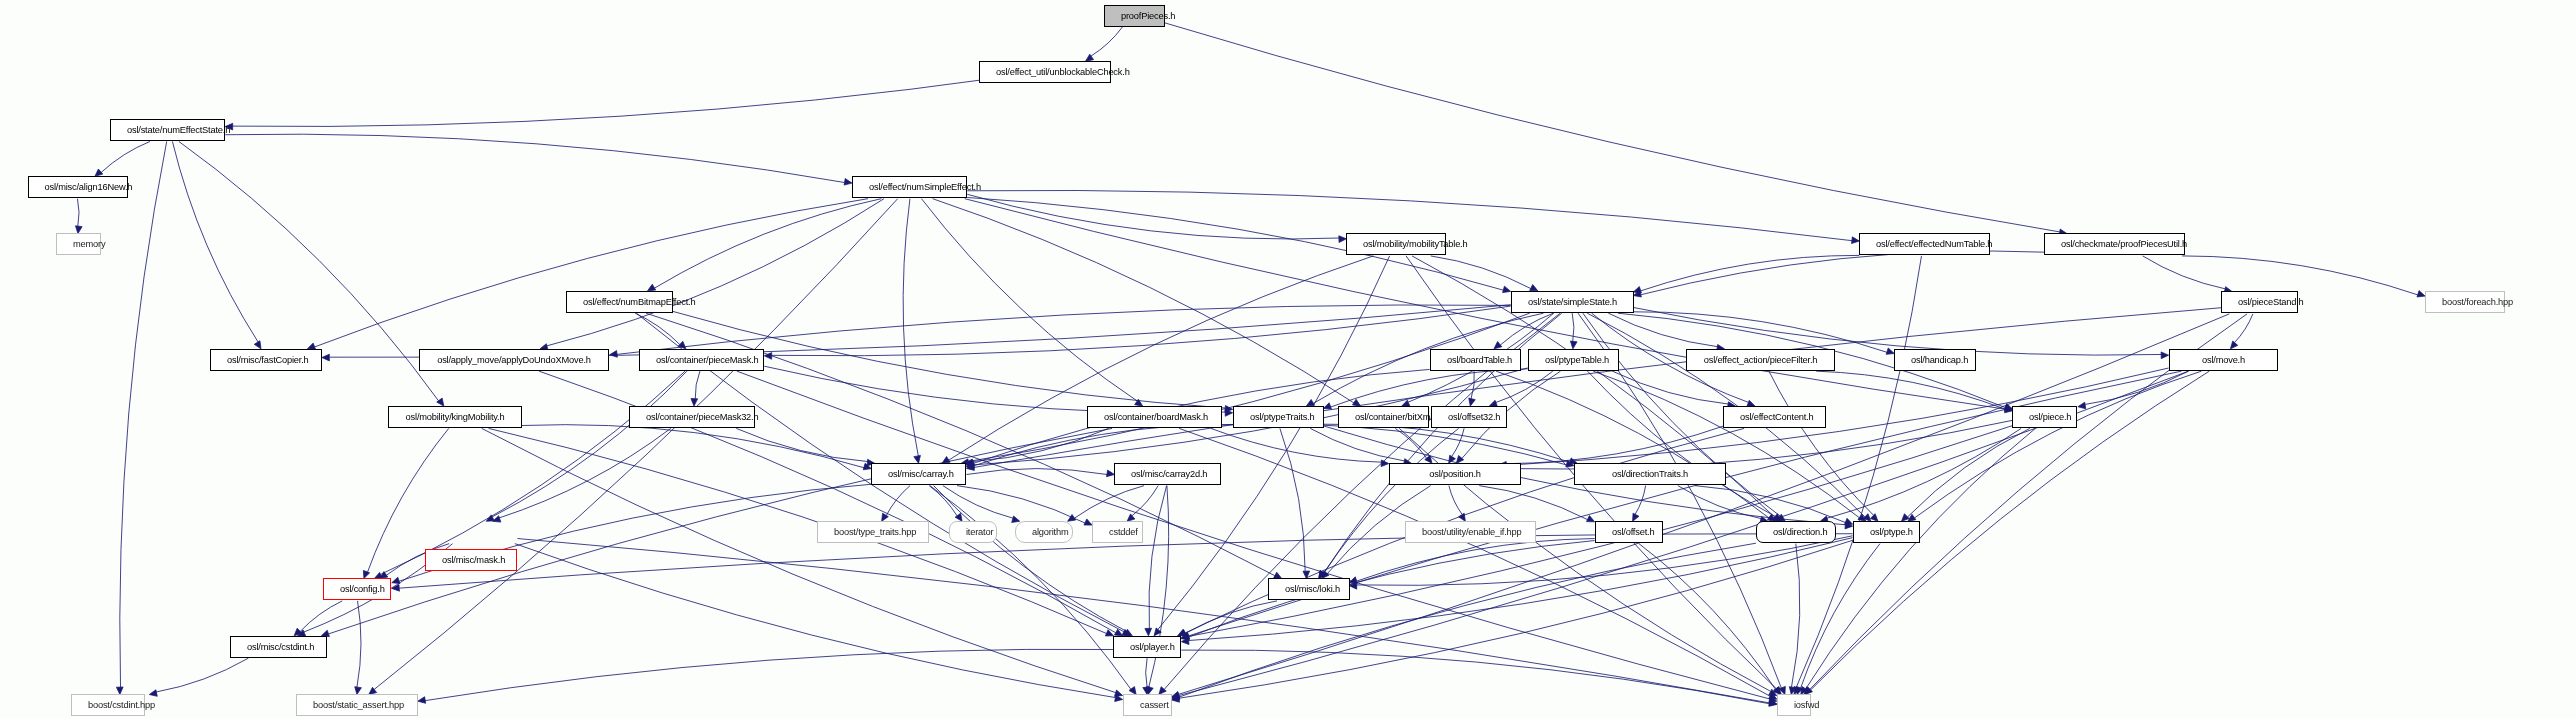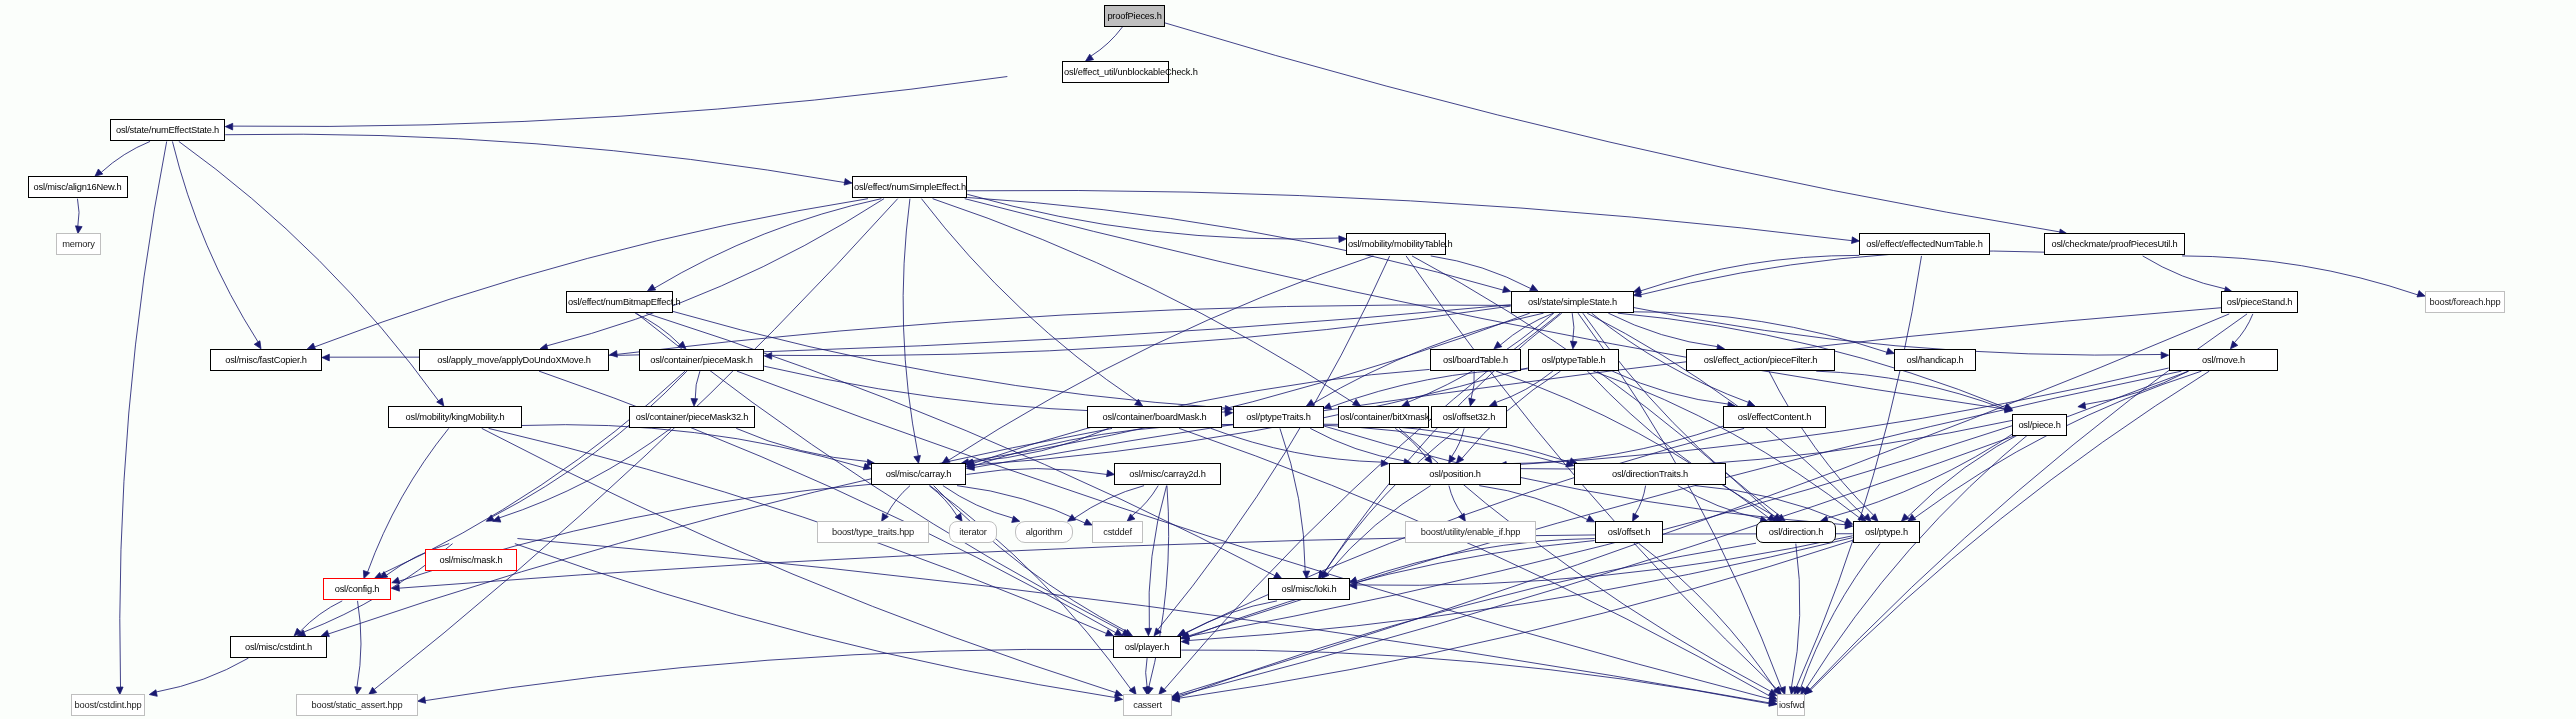--- a/index.html
+++ b/index.html
@@ -2,21 +2,21 @@
 <html style="font-size:12px"><head>
 <meta charset="utf-8">
 <style>
   html, body { margin: 0; padding: 0; background: #fbfefb; }
   body { width: 2576px; height: 720px; position: relative; overflow: hidden;
          font-family: "Liberation Sans", sans-serif; }
   #graph { position: absolute; left: 0; top: 0; width: 2576px; height: 720px; }
   .node { position: absolute; box-sizing: border-box; height: 22px; background: #ffffff;
           border: 0.7px solid #000; border-right-width: 1.5px; border-bottom-width: 1.5px;
           font-size: 9.3px; line-height: 20px; text-align: center; white-space: nowrap;
-          color: #000; letter-spacing: -0.2px; padding: 0 1px; cursor: pointer; }
+          color: #000; letter-spacing: -0.2px; padding: 0 16px; cursor: pointer; }
   .node.ext { border: 0.7px solid #bfbfbf; color: #222; cursor: default; }
   .node.red { border: 0.7px solid #ff0000; border-right-width: 1.5px; border-bottom-width: 1.5px; }
   .node.root { background: #bfbfbf; border: 0.7px solid #000; border-right-width: 1.5px; border-bottom-width: 1.5px; }
   svg path.edge { fill: none; stroke: #191970; stroke-width: 1.1; }
   svg polygon.arrow { fill: #191970; stroke: #191970; }
 </style>
 </head>
 <body>
 
 <svg id="graph" xmlns="http://www.w3.org/2000/svg" viewBox="0 0 3465 968" width="2576" height="720">
@@ -308,21 +308,21 @@
     <polygon class="arrow" points="200.8227848101266,934 209.70540074404752,927.5696707572275 211.52647090226557,936.3835066689545"></polygon>
     <path class="edge" d="M1543,885 Q1539.08,904.5 1543,924"></path>
     <polygon class="arrow" points="1543,934 1537.2219758192302,924.6798907427841 1546.1435543013142,923.4943792970292"></polygon>
     <path class="edge" d="M1589,874.1963048498845 Q1988.1545474482293,870.4426950602922 2380.0413511980055,946.3582756866541"></path>
     <polygon class="arrow" points="2390,947.2667436489608 2379.332885729089,949.808922464727 2381.0228818584274,940.9690178791095"></polygon>
     <path class="edge" d="M1497,873.4186265286924 Q1031.52170586442,867.9017164033 571.9724980690415,942.1647908302406"></path>
     <polygon class="arrow" points="562,942.9059266227657 571.1649406464729,936.884808541659 572.5846540029589,945.7721261339033"></polygon>
   </svg>
 <div id="nodes">
     <div class="node root" style="left: 1104px; top: 4.5px; width: 61px;">proofPieces.h</div>
-    <div class="node" style="left: 1062px; top: 61px; width: 107px;">osl/effect_util/unblockableCheck.h</div>
+    <div class="node" style="left: 979px; top: 61px; width: 132px;">osl/effect_util/unblockableCheck.h</div>
     <div class="node" style="left: 110px; top: 119px; width: 115px;">osl/state/numEffectState.h</div>
     <div class="node" style="left: 27.5px; top: 176px; width: 100px;">osl/misc/align16New.h</div>
     <div class="node ext" style="left: 56px; top: 233px; width: 45px;">memory</div>
     <div class="node" style="left: 852px; top: 176px; width: 115px;">osl/effect/numSimpleEffect.h</div>
     <div class="node" style="left: 1346px; top: 233px; width: 100px;">osl/mobility/mobilityTable.h</div>
     <div class="node" style="left: 1859px; top: 233px; width: 131px;">osl/effect/effectedNumTable.h</div>
     <div class="node" style="left: 2044px; top: 233px; width: 141px;">osl/checkmate/proofPiecesUtil.h</div>
     <div class="node ext" style="left: 2425px; top: 291px; width: 80px;">boost/foreach.hpp</div>
     <div class="node" style="left: 566px; top: 291px; width: 107px;">osl/effect/numBitmapEffect.h</div>
     <div class="node" style="left: 1511px; top: 291px; width: 123px;">osl/state/simpleState.h</div>
@@ -335,21 +335,21 @@
     <div class="node" style="left: 1686px; top: 349px; width: 149px;">osl/effect_action/pieceFilter.h</div>
     <div class="node" style="left: 1894px; top: 349px; width: 82px;">osl/handicap.h</div>
     <div class="node" style="left: 2169px; top: 349px; width: 109px;">osl/move.h</div>
     <div class="node" style="left: 388px; top: 406px; width: 134px;">osl/mobility/kingMobility.h</div>
     <div class="node" style="left: 629px; top: 406px; width: 126px;">osl/container/pieceMask32.h</div>
     <div class="node" style="left: 1087px; top: 406px; width: 135px;">osl/container/boardMask.h</div>
     <div class="node" style="left: 1233px; top: 406px; width: 91px;">osl/ptypeTraits.h</div>
     <div class="node" style="left: 1338px; top: 406px; width: 91px;">osl/container/bitXmask.h</div>
     <div class="node" style="left: 1431px; top: 406px; width: 76px;">osl/offset32.h</div>
     <div class="node" style="left: 1723px; top: 406px; width: 103px;">osl/effectContent.h</div>
-    <div class="node" style="left: 2012px; top: 406px; width: 55px; margin-top: 8px;">osl/piece.h</div>
+    <div class="node" style="left: 2012px; top: 406px; width: 65px;">osl/piece.h</div>
     <div class="node" style="left: 871px; top: 463px; width: 95px;">osl/misc/carray.h</div>
     <div class="node" style="left: 1114px; top: 463px; width: 107px;">osl/misc/carray2d.h</div>
     <div class="node" style="left: 1389px; top: 463px; width: 132px;">osl/position.h</div>
     <div class="node" style="left: 1574px; top: 463px; width: 152px;">osl/directionTraits.h</div>
     <div class="node red" style="left: 425px; top: 521px; width: 92px; margin-top: 28px;">osl/misc/mask.h</div>
     <div class="node ext" style="left: 817px; top: 521px; width: 112px;">boost/type_traits.hpp</div>
     <div class="node ext" style="left: 949px; top: 521px; width: 48px; border-radius: 8px;">iterator</div>
     <div class="node ext" style="left: 1015px; top: 521px; width: 58px; border-radius: 10px;">algorithm</div>
     <div class="node ext" style="left: 1092px; top: 521px; width: 51px;">cstddef</div>
     <div class="node ext" style="left: 1405px; top: 521px; width: 131px;">boost/utility/enable_if.hpp</div>

